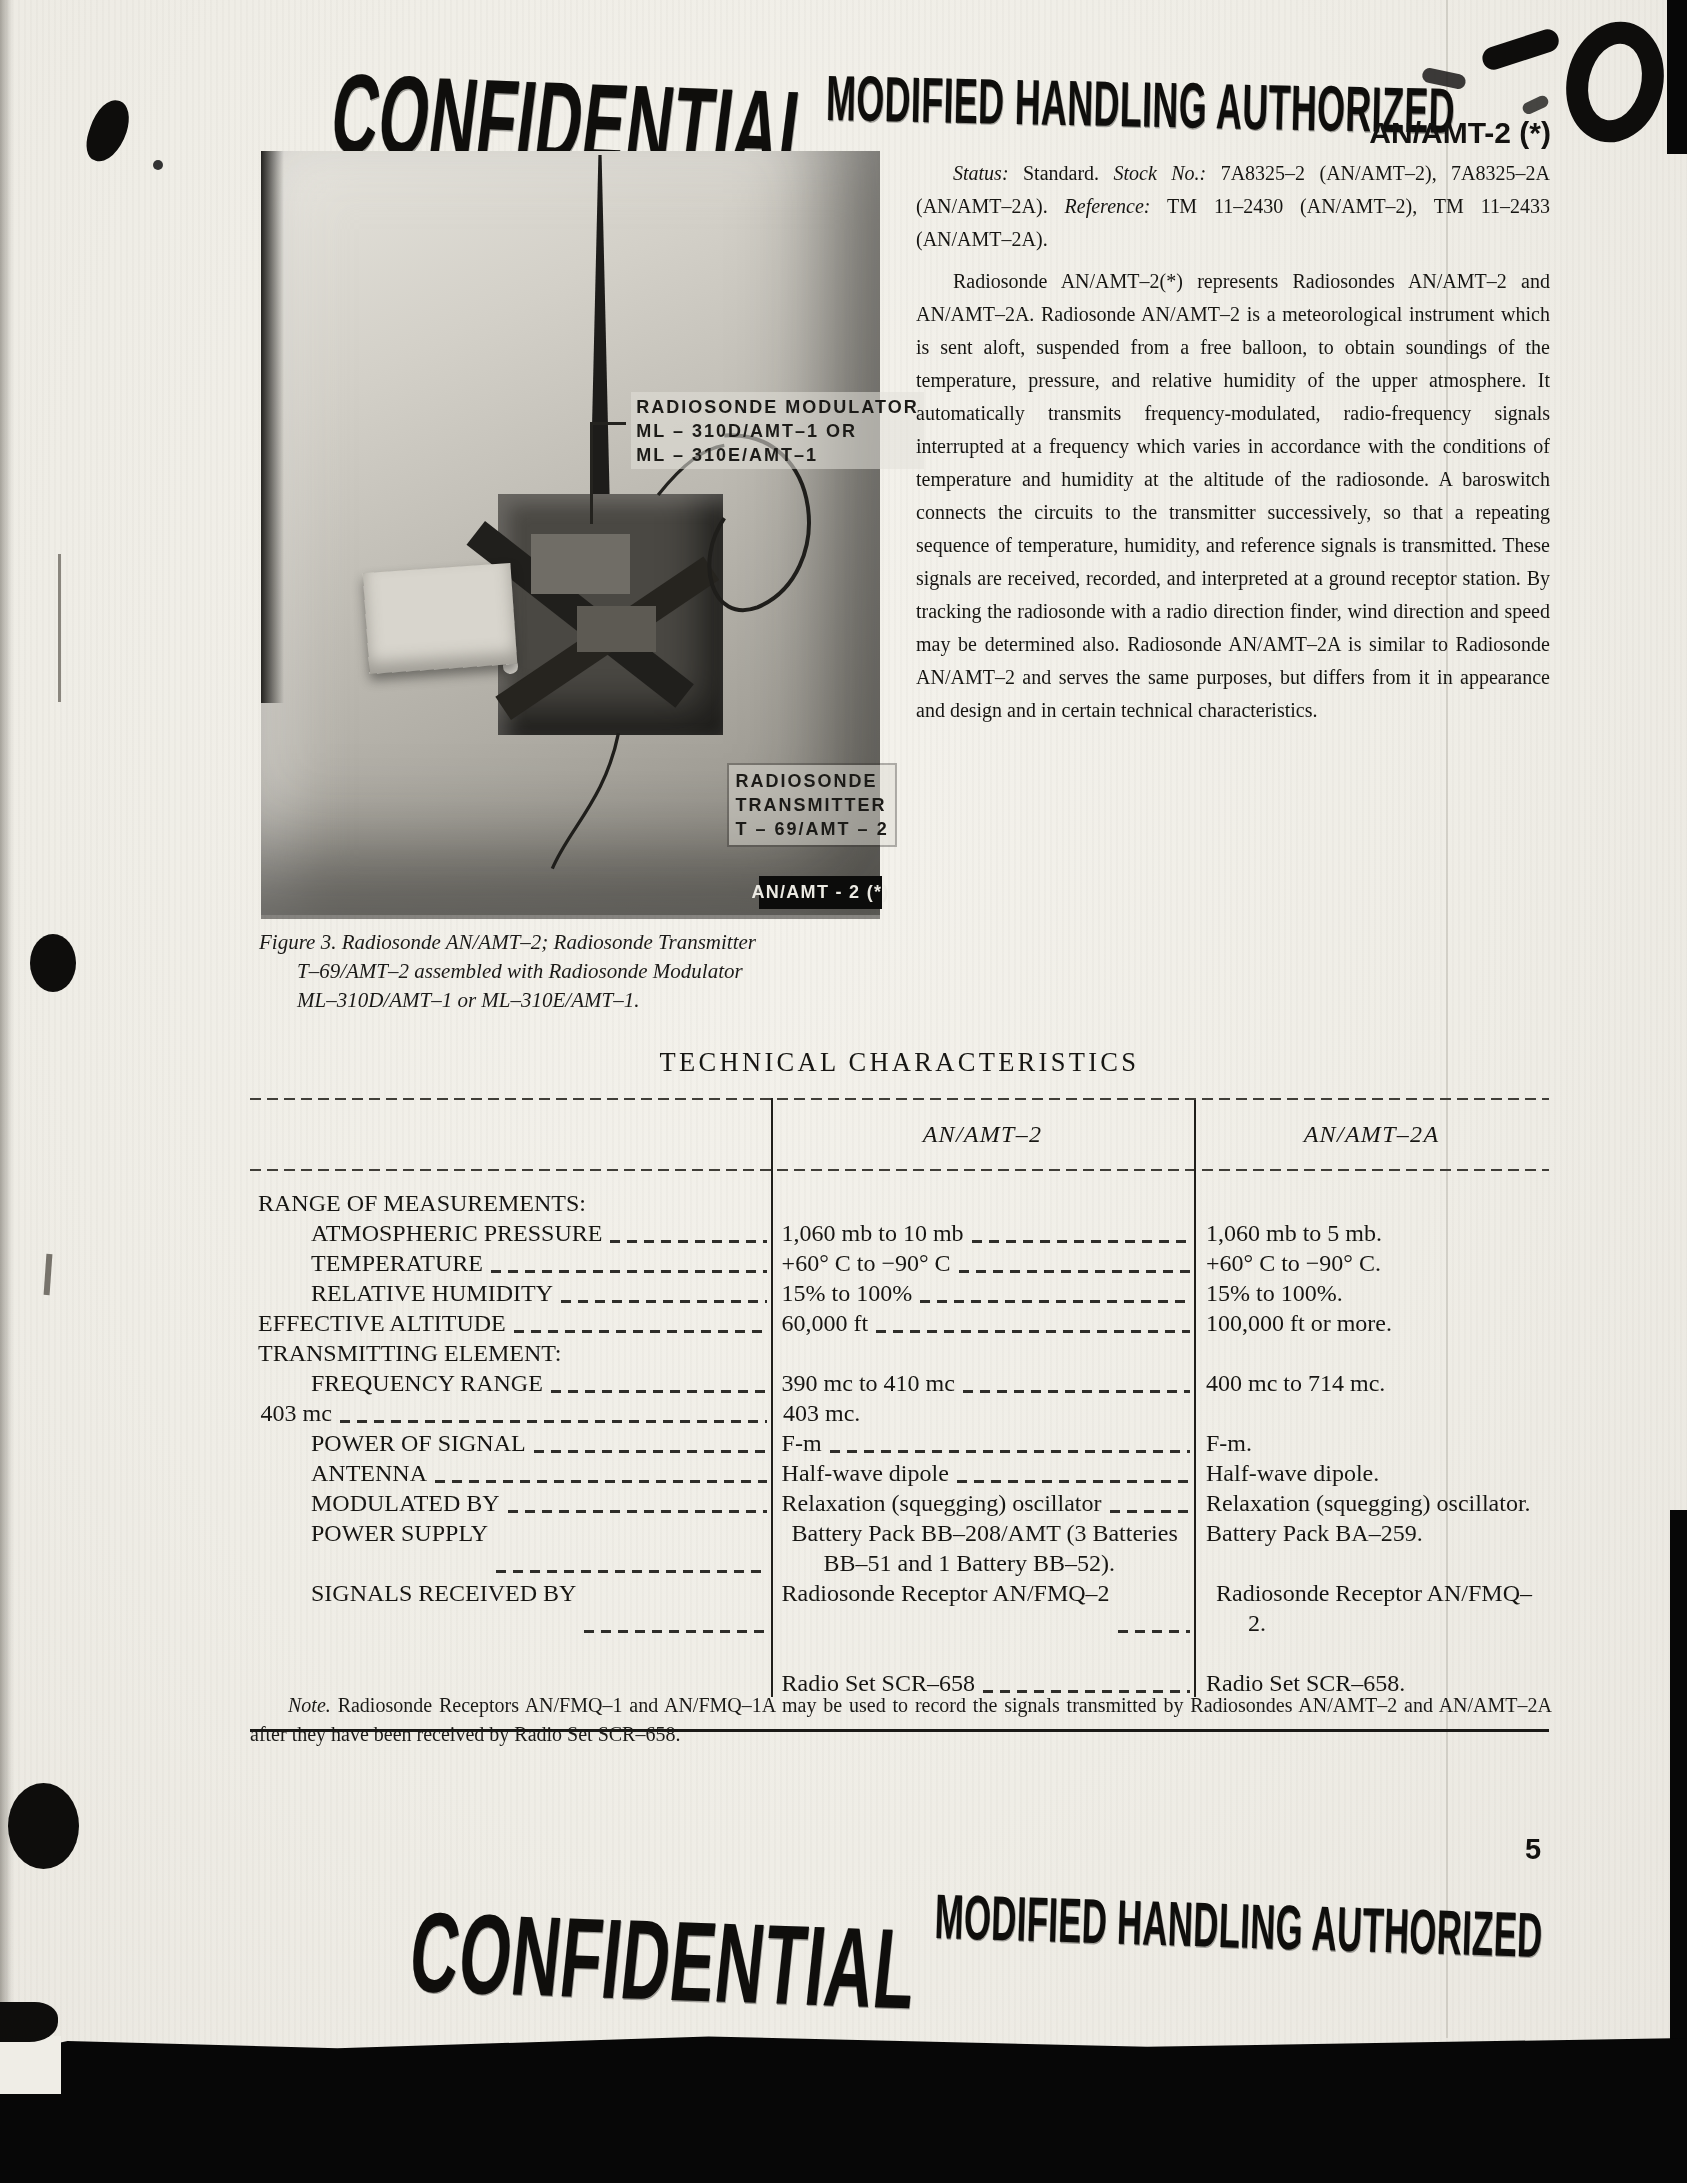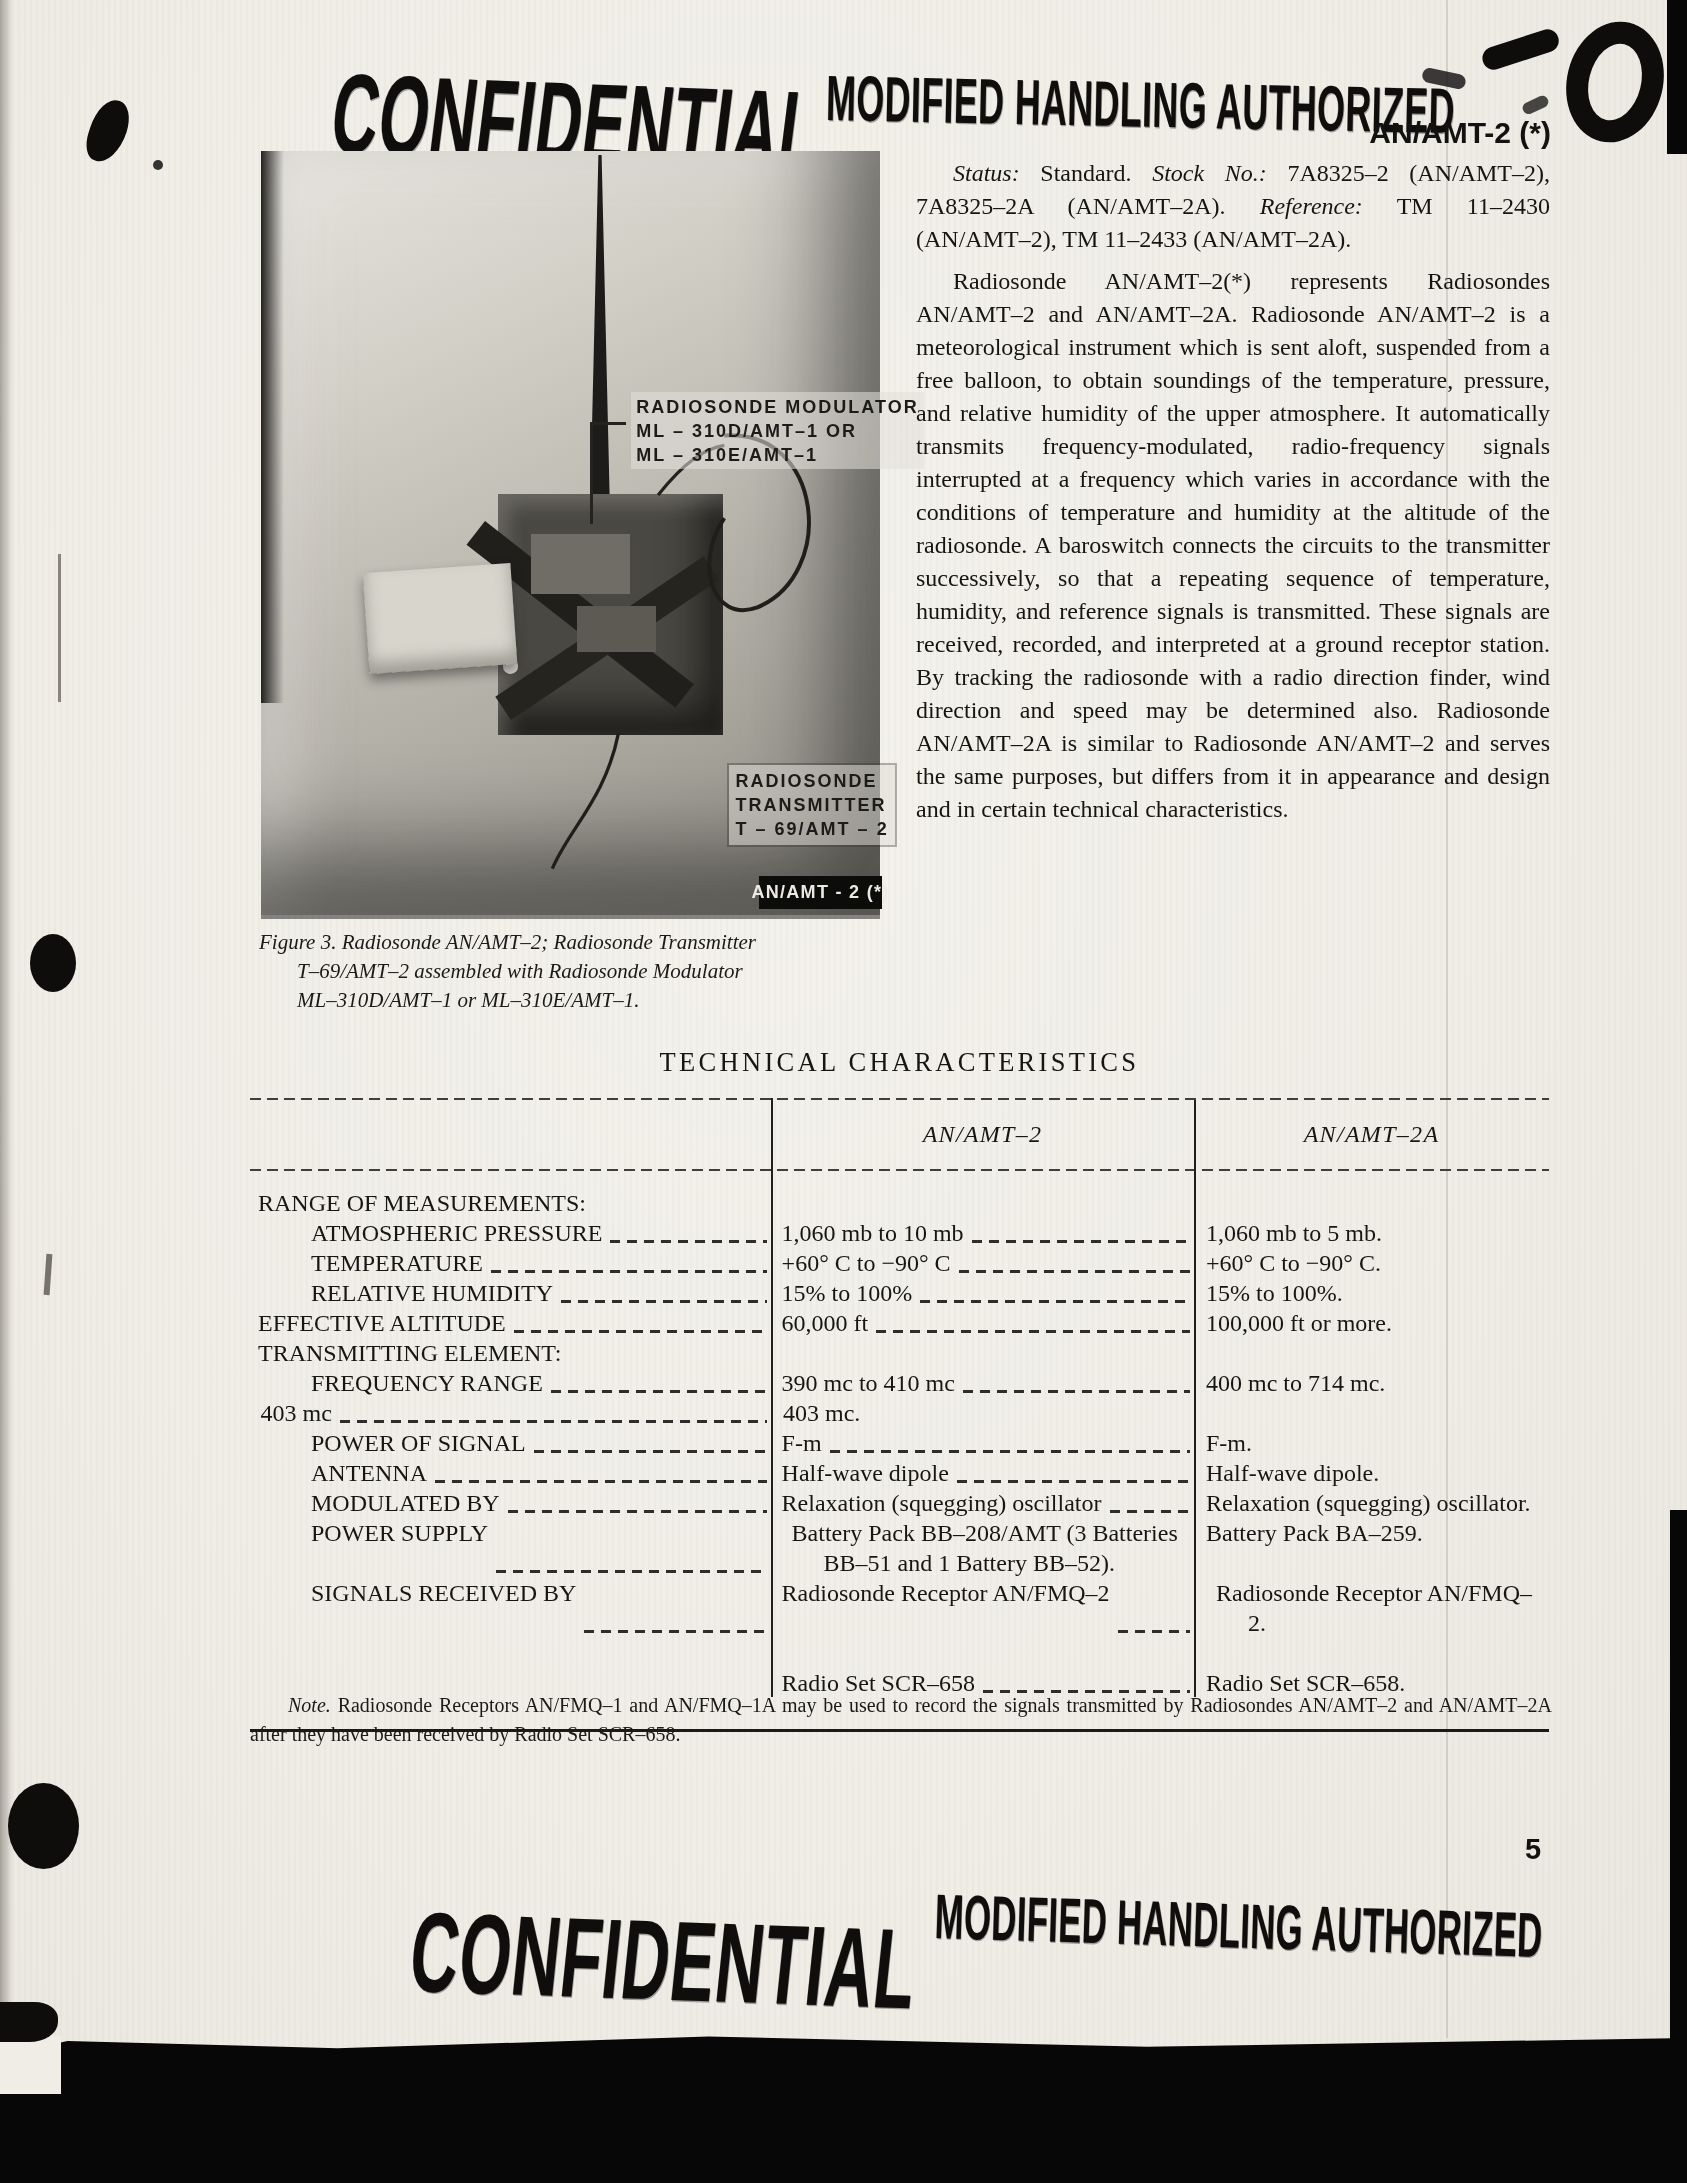--- a/index.html
+++ b/index.html
@@ -80,21 +80,21 @@
   .photo-tag{position:absolute;left:498px;top:725px;width:123px;height:33px;background:#0c0c0b;
     color:#eceae3;font-family:"Liberation Sans",sans-serif;font-weight:bold;font-size:18px;
     letter-spacing:1.3px;display:flex;align-items:center;justify-content:center;white-space:nowrap;}
   .wires{position:absolute;left:0;top:0;}
 
   
   .caption{left:259px;top:928px;width:635px;font-style:italic;font-size:21px;line-height:29px;color:#1b1a18;}
   .caption .cont{margin-left:38px;}
 
   
-  .coltext{left:916px;top:157px;width:634px;font-size:24px;line-height:33px;
+  .coltext{left:916px;top:157px;width:634px;font-size:20px;line-height:33px;
     text-align:justify;color:#161512;}
   .coltext p{margin:0 0 9.3px 0;text-indent:37px;}
   .it{font-style:italic;}
 
   
   .tbl{left:250px;top:1047px;width:1299px;color:#171613;}
   .tbl-title{text-align:center;font-size:26.5px;letter-spacing:3.3px;margin:0 0 20px 0;font-weight:normal;}
   .hrule{height:2px;background:repeating-linear-gradient(90deg,#403e38 0 11.2px,rgba(64,62,56,0) 11.2px 17px);}
   .hrule.smudge{filter:blur(0.3px);}
   .tbl-grid{position:relative;}

